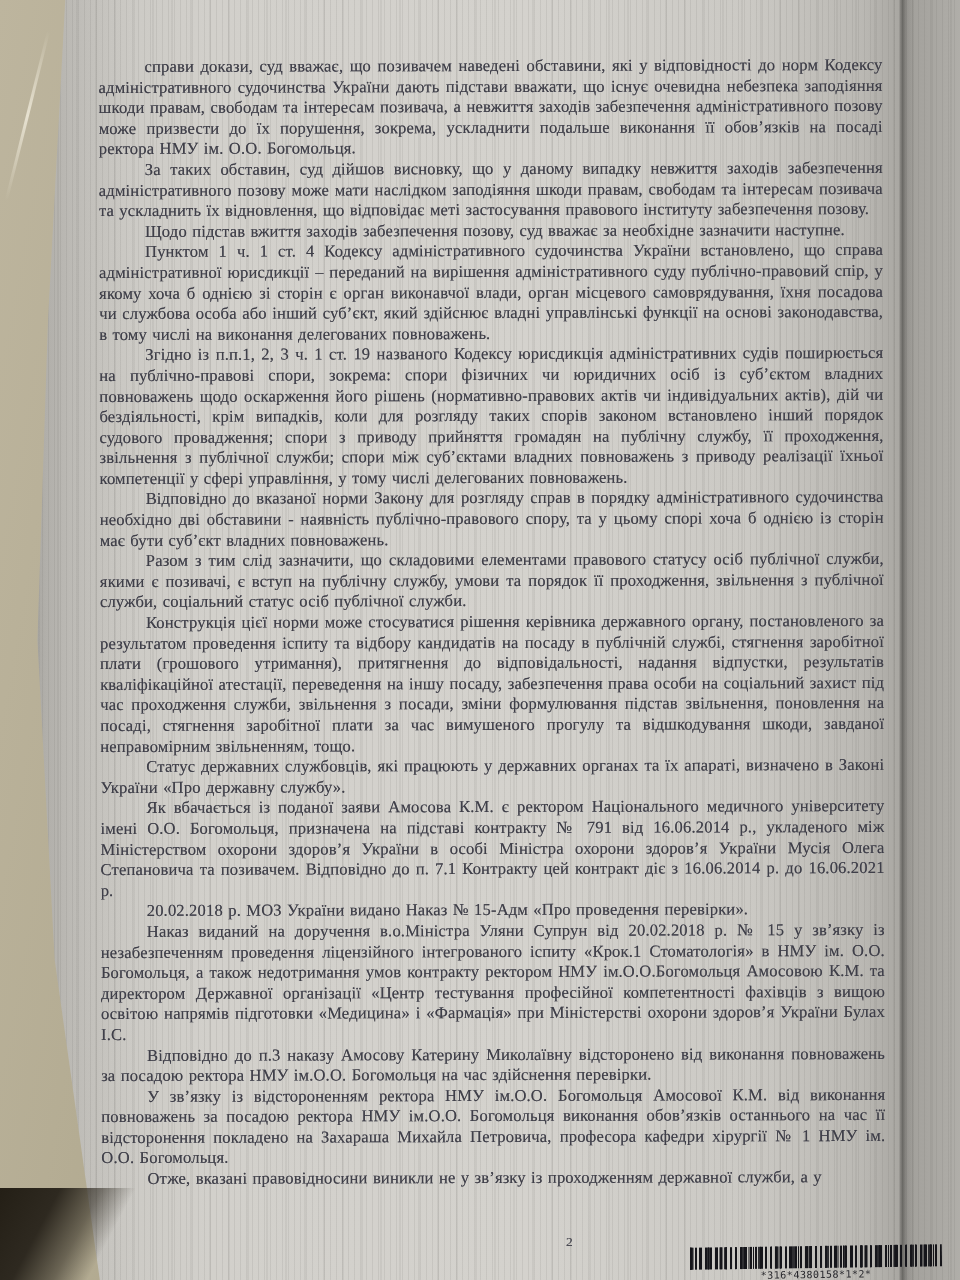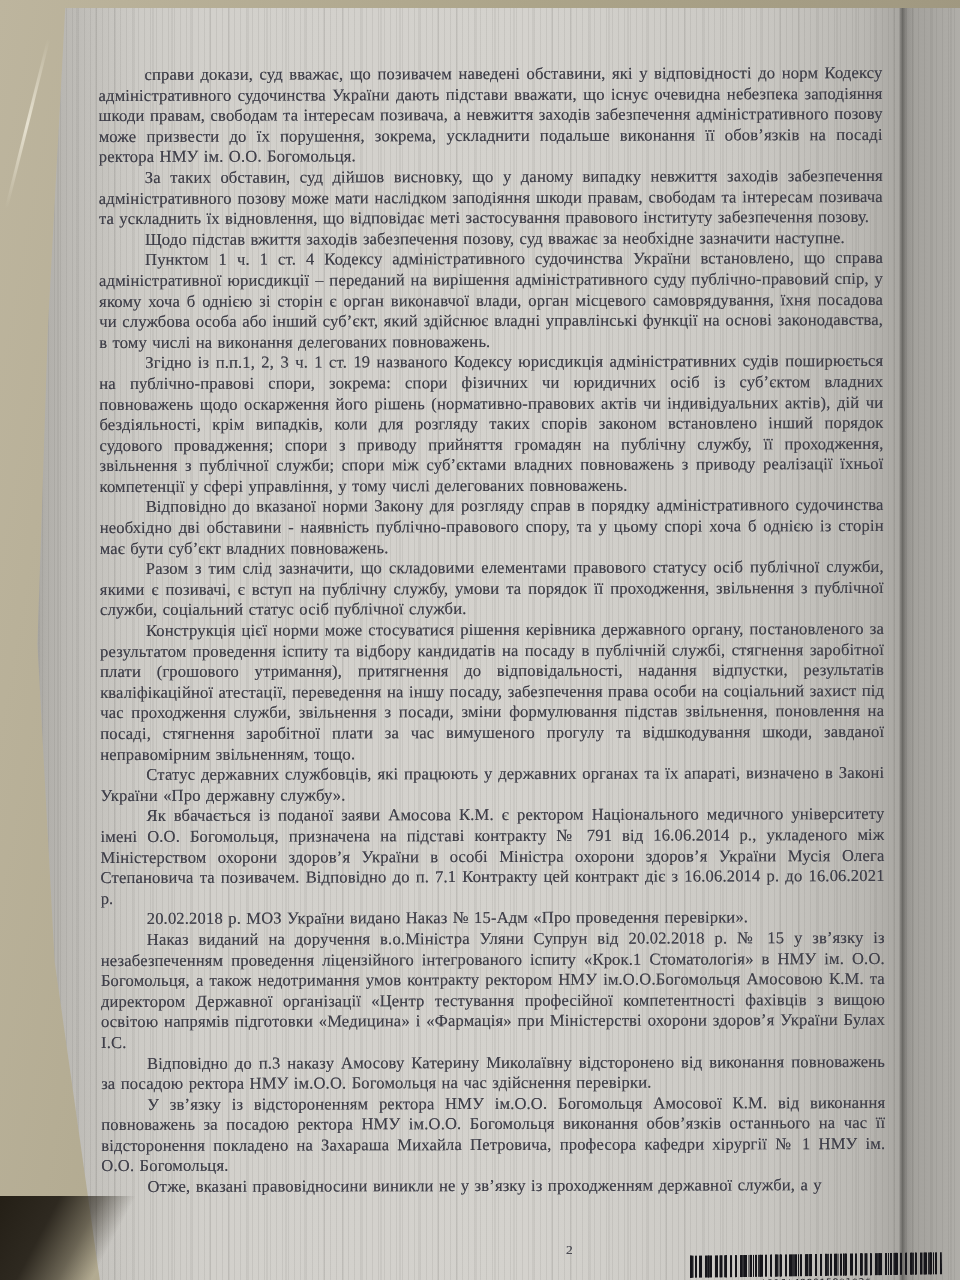--- a/index.html
+++ b/index.html
@@ -2,21 +2,21 @@
 <html lang="uk" style="--backdrop-beige: #aca489; --backdrop-beige-light: #bdb59e; --paper-grey: #d2d0cb; --paper-grey-dark: #bab8b3; --text-ink: #3f3f49; --corner-shadow: #241f16; --barcode-ink: #15151a;"><head>
 <meta charset="utf-8">
 <title>scan</title>
 <style>
   html,body{margin:0;padding:0;}
   body{
     width:960px;height:1280px;overflow:hidden;position:relative;
     font-family:"Liberation Serif","DejaVu Serif",serif;
     background:linear-gradient(100deg,var(--backdrop-beige-light,#bdb59e) 0%,var(--backdrop-beige,#aca489) 45%,#9a927c 100%);
   }
-  .photo{position:absolute;inset:0;margin-top:8px;}
+  .photo{position:absolute;inset:0;}
   
   .crease{
     position:absolute;left:26px;top:28px;width:3px;height:175px;
     background:linear-gradient(to bottom,rgba(236,231,215,0),rgba(238,233,217,.85),rgba(236,231,215,0));
     transform:rotate(14deg);
   }
   
   .page{
     position:absolute;inset:0;
     clip-path:polygon(6.8% 0,100% 0,100% 100%,10.4% 100%,5.7% 75%,3.9% 50%,5% 25%);

